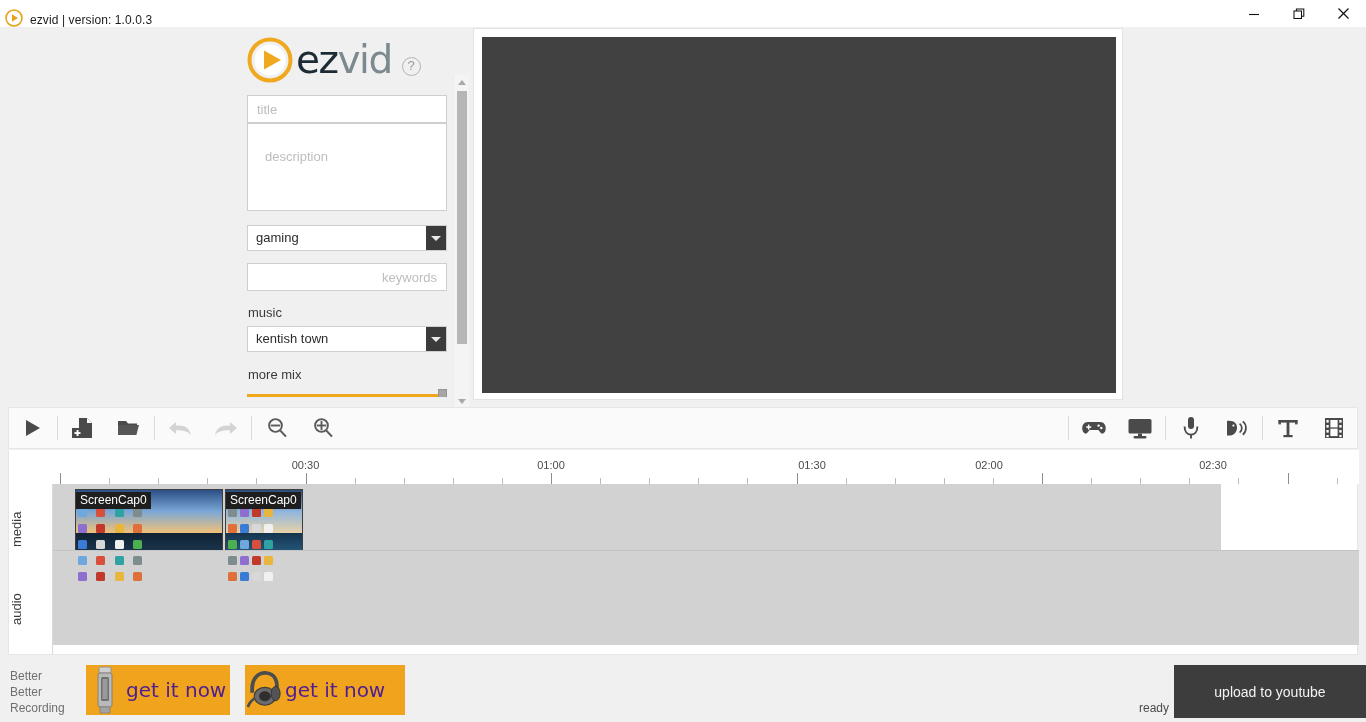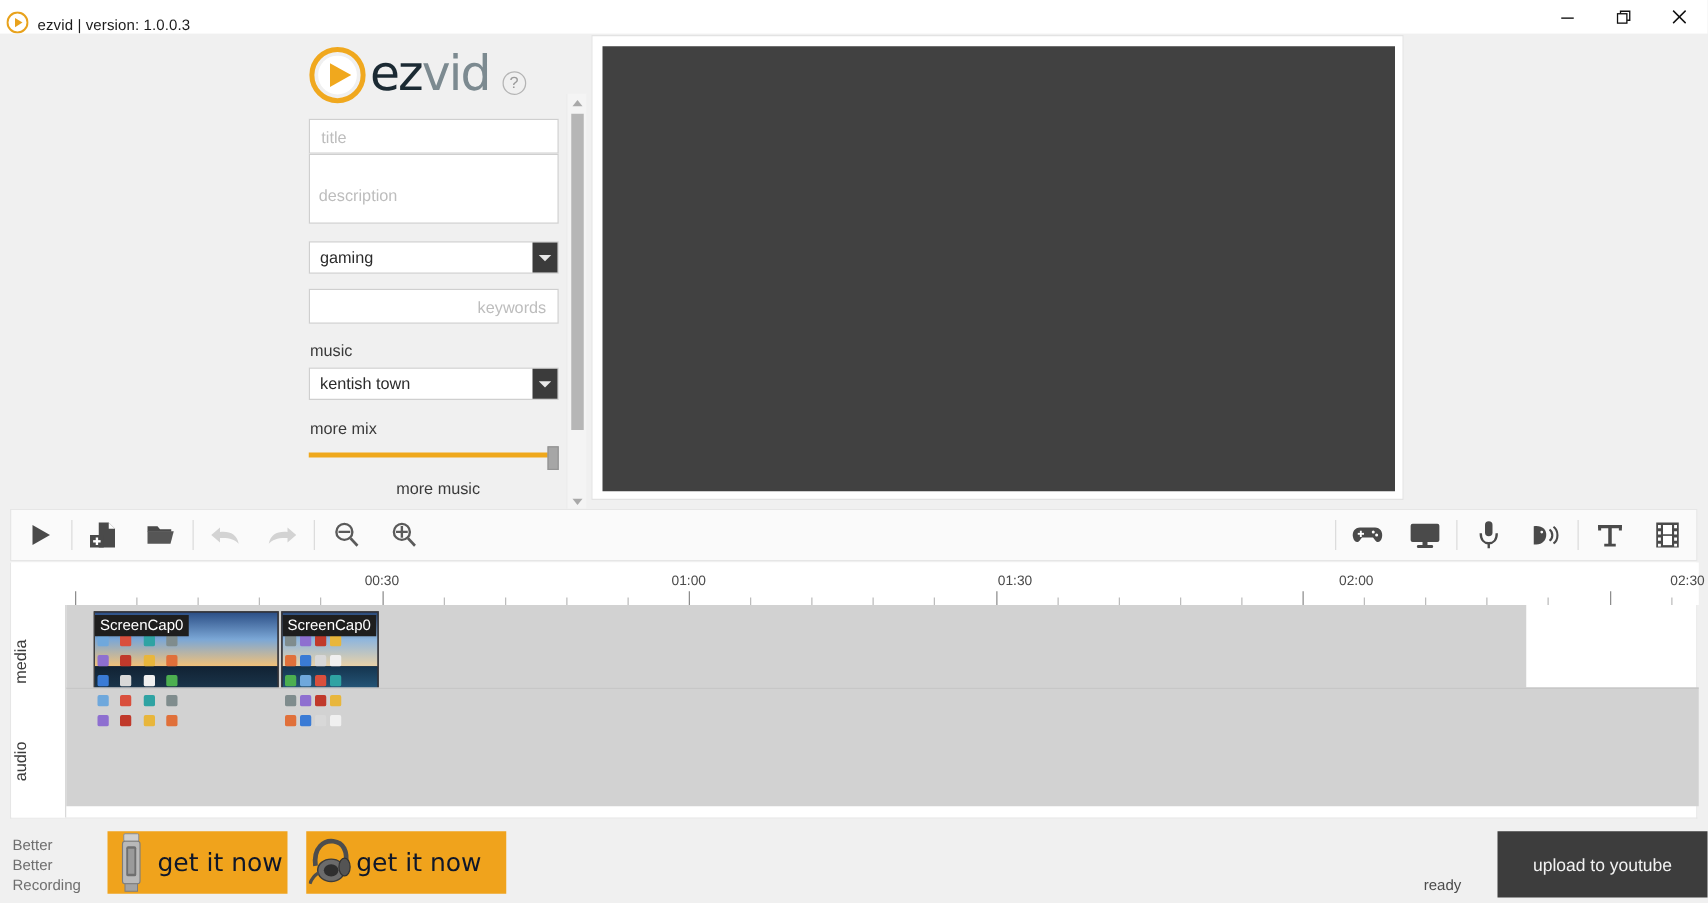--- a/index.html
+++ b/index.html
@@ -64,21 +64,21 @@
   }
   .tf {
     display: block; width: 200px; margin-left: 7px;
     border: 1px solid #cfcfcf; background: #fff;
     font-family: "Liberation Sans", sans-serif;
     font-size: 13px; color: #333;
     outline: none;
   }
   #title-input { height: 28px; padding: 0 9px; margin-top: 20px; }
   #desc-input {
-    height: 56px; padding: 26px 9px 0 7px; resize: none; line-height: 14px;
+    height: 88px; padding: 26px 9px 0 17px; resize: none; line-height: 14px;
   }
   .tf::placeholder { color: #bdbdbd; }
   #desc-input::placeholder { color: #bdbdbd; }
   .selwrap {
     position: relative; width: 200px; margin-left: 7px; height: 26px;
     background: #fff; border: 1px solid #cfcfcf;
   }
   .selwrap .selval {
     position: absolute; left: 8px; top: 0; line-height: 24px;
     font-size: 13px; color: #2b2b2b;
@@ -248,30 +248,30 @@
     position: absolute; left: 10px; top: 11px;
     font-size: 12px; line-height: 16px; color: #6f6f6f;
   }
   .ad {
     position: absolute; top: 8px; height: 50px;
     background: #f0a31c; display: flex; align-items: center;
   }
   #ad1 { left: 86px; width: 144px; }
   #ad2 { left: 245px; width: 160px; }
   .ad-label {
-    color: #0f172a; font-size: 20px; font-family: "DejaVu Sans", sans-serif;
+    color: #4c1d95; font-size: 20px; font-family: "DejaVu Sans", sans-serif;
     margin-left: 4px;
   }
   .ad-art { width: 34px; height: 48px; flex: 0 0 auto; margin-left: 2px; }
   #status-text {
     position: absolute; right: 197px; top: 44px;
     font-size: 12px; color: #4b4b4b;
   }
   #upload-btn {
-    position: absolute; right: 0px; top: 8px; width: 168px; height: 53px;
+    position: absolute; right: 0px; top: 8px; width: 192px; height: 53px;
     background: #3d3d3d; color: #f2f2f2; font-size: 14px;
     display: flex; align-items: center; justify-content: center;
   }
 </style>
 </head>
 <body>
 
 <div id="titlebar">
   <svg id="app-glyph" viewBox="0 0 18 18">
     <circle cx="9" cy="9" r="8" fill="none" stroke="#e8a21c" stroke-width="1.6"></circle>
@@ -519,22 +519,22 @@
       <div class="tick major" style="left: 1033px;"></div>
       <div class="tick minor" style="left: 1082.1px;"></div>
       <div class="tick minor" style="left: 1131.2px;"></div>
       <div class="tick minor" style="left: 1180.3px;"></div>
       <div class="tick minor" style="left: 1229.4px;"></div>
       <div class="tick major" style="left: 1278.5px;"></div>
       <div class="tick minor" style="left: 1327.6px;"></div>
       <div class="rlabel" style="left: 296.5px;">00:30</div>
       <div class="rlabel" style="left: 542px;">01:00</div>
       <div class="rlabel" style="left: 787.5px; padding-left: 31px;">01:30</div>
-      <div class="rlabel" style="left: 1076px; text-align: right;">02:00</div>
-      <div class="rlabel" style="left: 1341px;">02:30</div>
+      <div class="rlabel" style="left: 980px; text-align: right;">02:00</div>
+      <div class="rlabel" style="left: 1204px;">02:30</div>
     </div>
 
   <div id="gutter">
     <div class="vlabel" id="lbl-media">media</div>
     <div class="vlabel" id="lbl-audio">audio</div>
   </div>
 
   <div id="track-media">
     <svg id="spinner-arc" viewBox="0 0 36 50">
       <path d="M30 4 C12 10 10 38 30 46" fill="none" stroke="#efa81c" stroke-width="5"></path>

